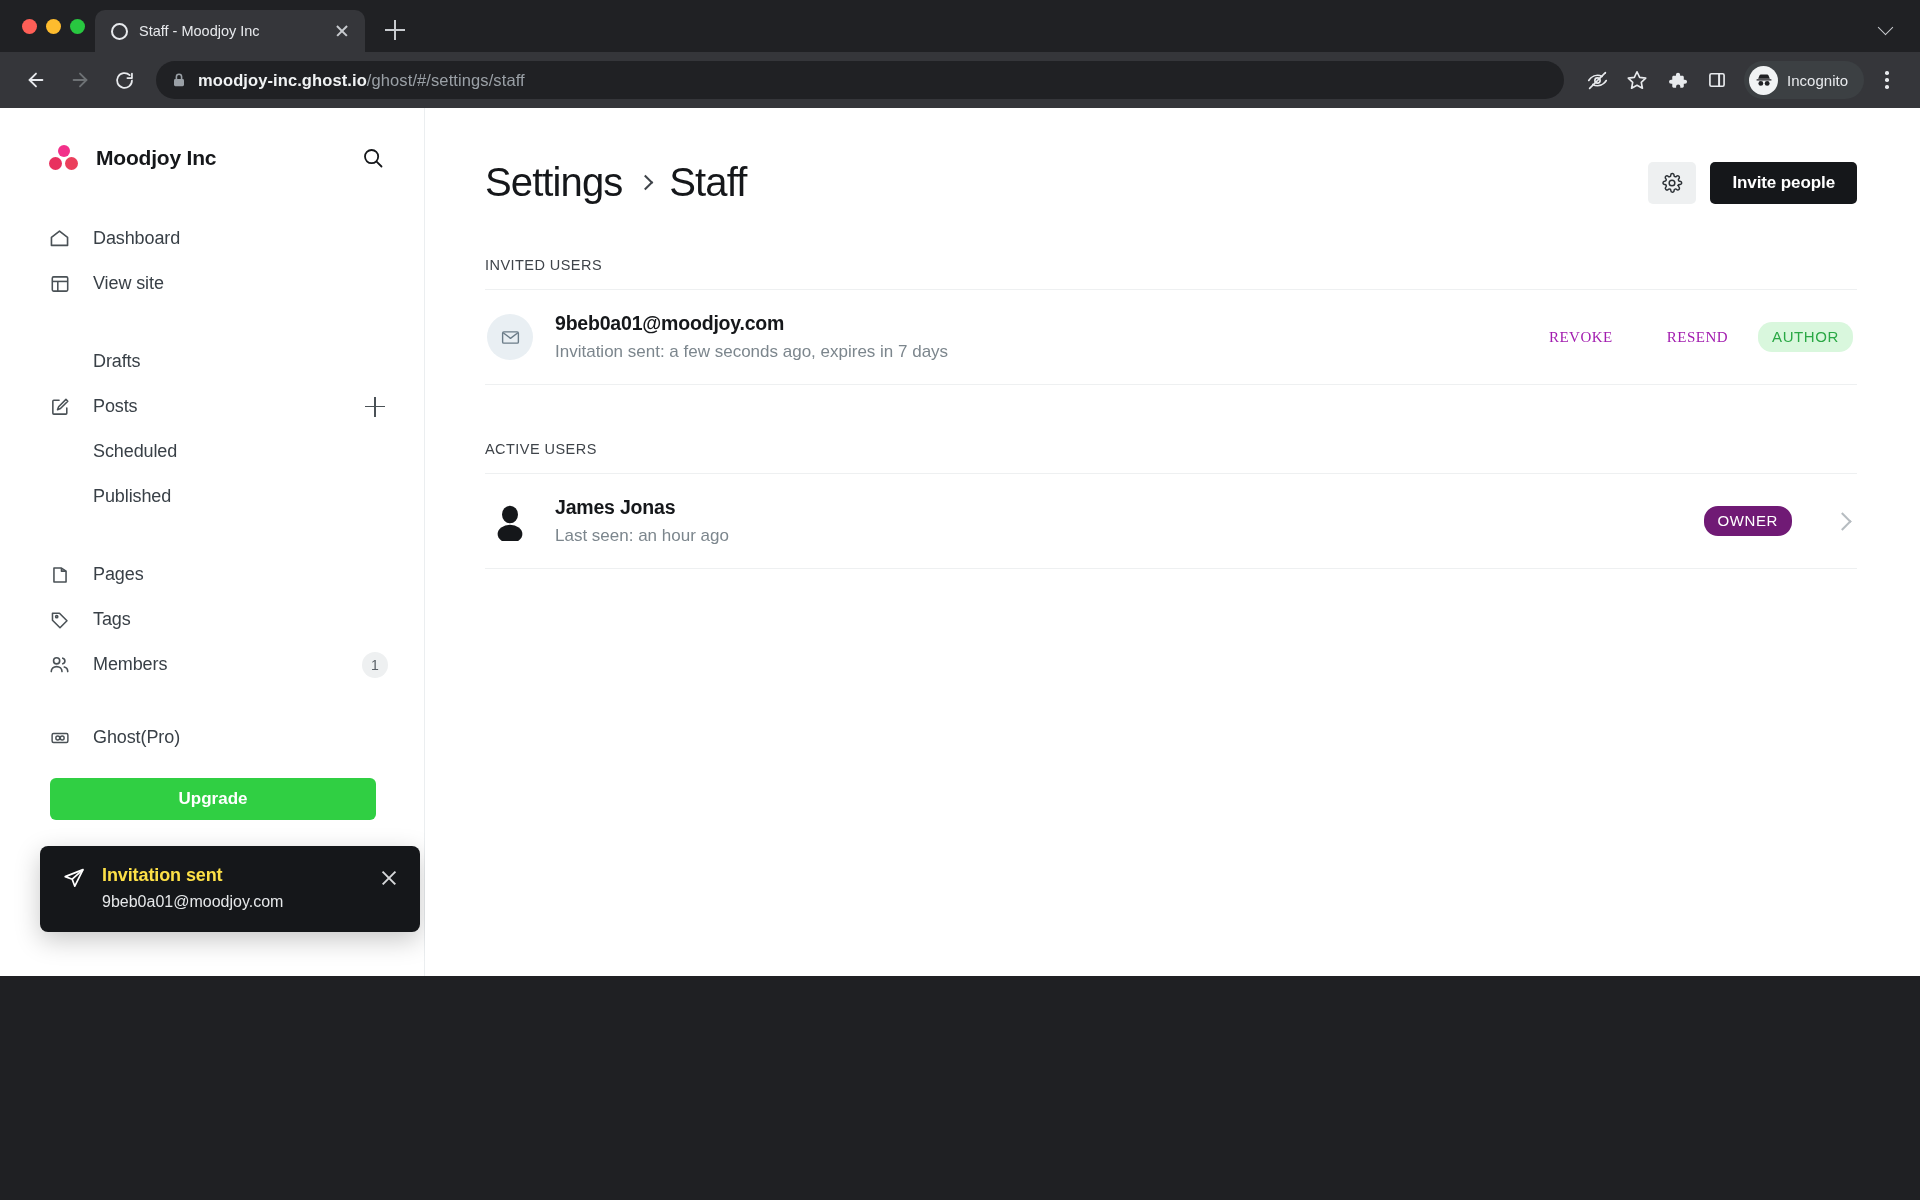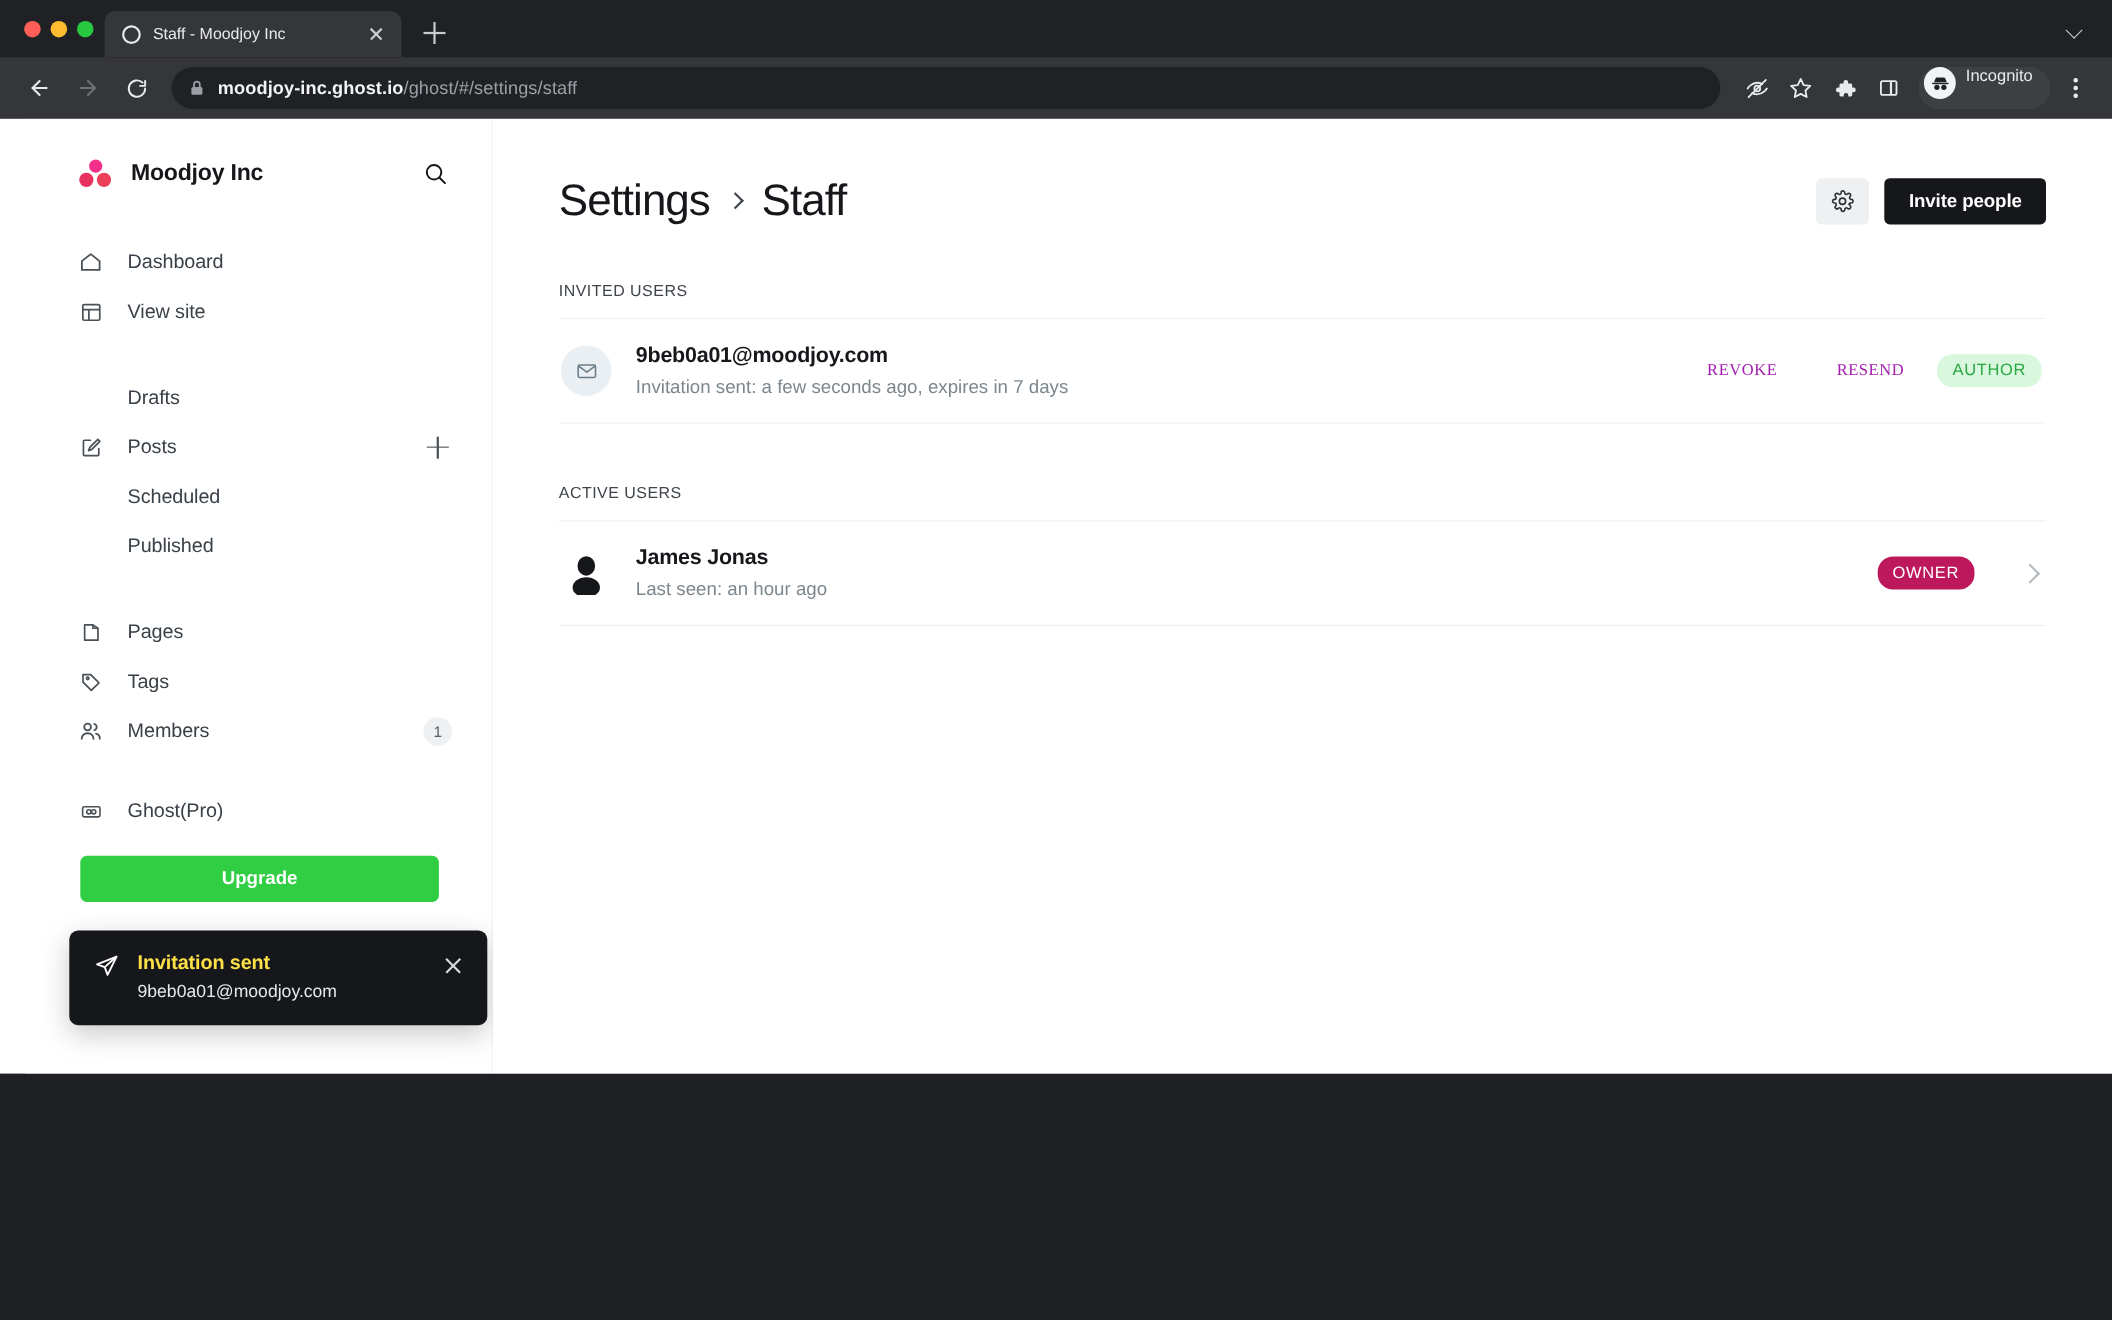--- a/index.html
+++ b/index.html
@@ -70,33 +70,33 @@
     display: flex; align-items: center; padding: 0 16px; margin: 0 10px 0 8px; gap: 12px;
     min-width: 0;
   }
   .lock svg { display: block; }
   .url { font-size: 16.5px; color: #9aa0a6; white-space: nowrap; overflow: hidden; letter-spacing: 0.1px; }
   .url .host { color: #f1f3f4; font-weight: 700; }
 
   .tb-icons { display: flex; align-items: center; gap: 2px; }
   .tb-icon { width: 38px; height: 38px; display: flex; align-items: center; justify-content: center; border-radius: 50%; }
   .incognito-pill {
-    display: flex; align-items: flex-start; gap: 9px; height: 38px;
+    display: flex; align-items: center; gap: 9px; height: 38px;
     background: #3c4043; border-radius: 19px; padding: 0 16px 0 5px; margin-left: 6px;
   }
   .incog-av {
     width: 29px; height: 29px; border-radius: 50%; background: #f1f3f4;
     display: flex; align-items: center; justify-content: center;
   }
   .incog-label { color: #e8eaed; font-size: 15px; }
   .kebab { width: 34px; height: 38px; display: flex; flex-direction: column; align-items: center; justify-content: center; gap: 3.4px; margin-left: 4px; }
   .kebab i { width: 3.6px; height: 3.6px; border-radius: 50%; background: #e8eaed; display: block; }
 
   
-  .viewport { flex: 1; display: flex; background: #fff; position: relative; overflow: hidden; padding-left: 23px; }
+  .viewport { flex: 1; display: flex; background: #fff; position: relative; overflow: hidden; }
 
   
   .sidebar {
     width: 425px; flex: 0 0 425px; background: #fff; border-right: 1px solid #ebeef0;
     position: relative; padding-top: 22px;
   }
   .brandrow {
     display: flex; align-items: center; height: 56px; padding: 0 36px 0 48px; gap: 16px;
   }
   .logo { width: 32px; height: 32px; flex: 0 0 32px; position: relative; }
@@ -190,21 +190,21 @@
   .u-sub { font-size: 17px; color: #7c868d; margin-top: 7px; }
   .row-actions { display: flex; align-items: center; gap: 30px; }
   .link-act {
     font-size: 15px; letter-spacing: 0.5px; color: #a21caf; background: none; border: none;
     font-family: Liberation Serif, serif; cursor: pointer; padding: 0; margin-left: 24px;
   }
   .pill {
     font-size: 15px; letter-spacing: 0.6px; border-radius: 14px; padding: 6px 14px 7px;
   }
   .pill.author { background: #d9f7dd; color: #2aa845; }
-  .pill.owner { background: #be185d; color: #fff; }
+  .pill.owner { background: #701a75; color: #fff; }
   .row-chev {
     width: 13px; height: 13px; border-right: 2.2px solid #b6bcc1; border-top: 2.2px solid #b6bcc1;
     transform: rotate(45deg); margin-left: 14px; margin-right: 4px;
   }
 
   
   .cursor { position: absolute; pointer-events: none; }
 </style>
 </head>
 <body>

